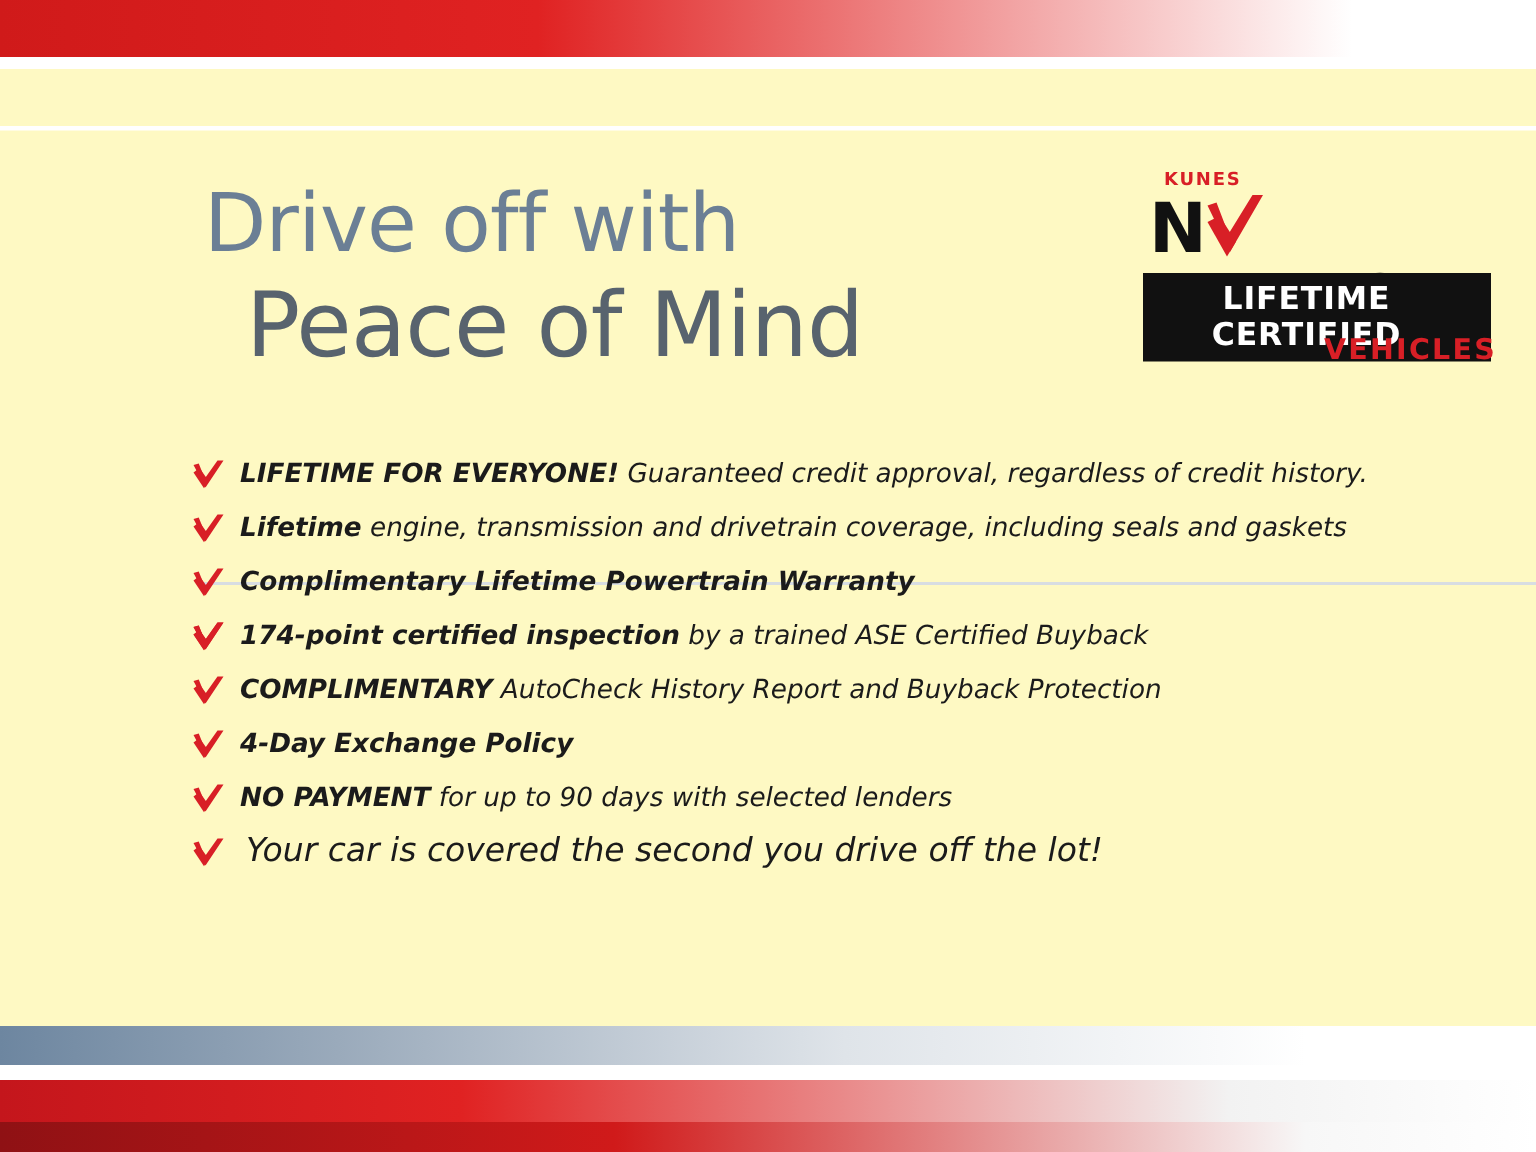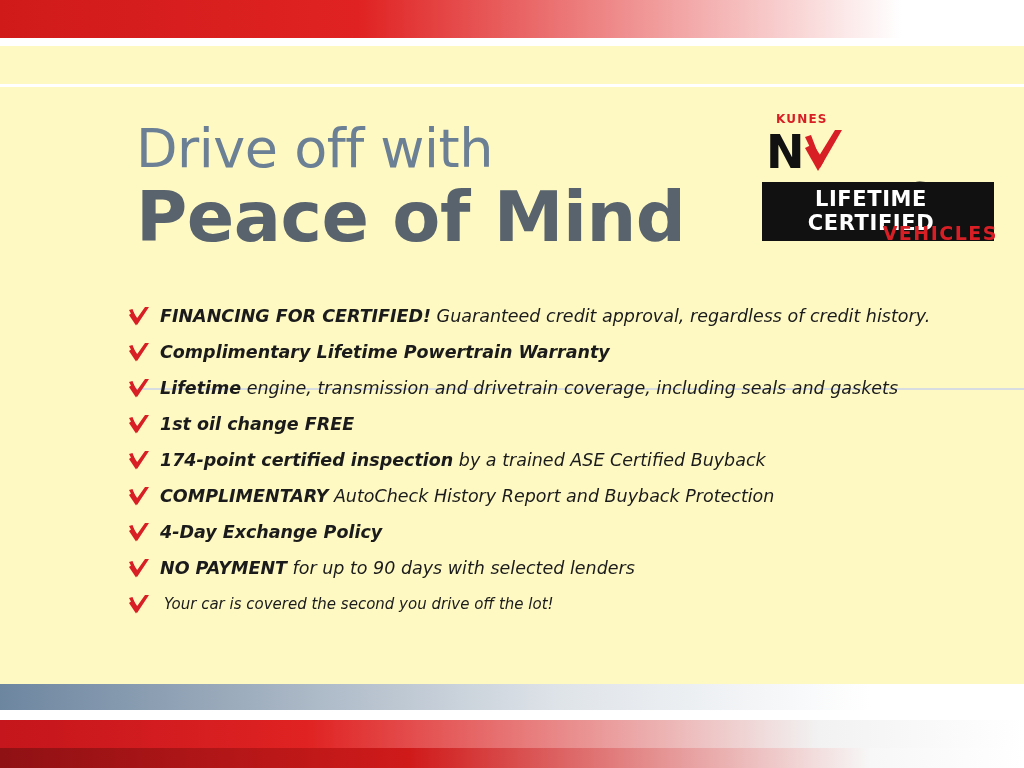--- a/index.html
+++ b/index.html
@@ -98,26 +98,27 @@
   }
   .headline-line1 {
     font-size: 54px;
     line-height: 58px;
     color: #6b7f95;
     font-weight: 400;
     letter-spacing: -0.5px;
     font-family: "DejaVu Sans", sans-serif;
   }
   .headline-line2 {
-    font-size: 70px;
+    font-size: 60px;
     line-height: 66px;
     color: #58636e;
-    font-weight: bold;
+    font-weight: normal;
     letter-spacing: -0.5px;
     margin-top: 6px;
+    margin-left: 28px;
     font-family: "DejaVu Sans", sans-serif;
   }
   .headline-rule {
     position: absolute;
     left: 0;
     top: 268px;
     width: 890px;
     height: 2px;
     background: #d8dde2;
   }
@@ -209,21 +210,21 @@
     height: 20px;
   }
   .bullet b {
     font-weight: bold;
   }
   .bullet .sub {
     display: block;
     margin-top: 4px;
     margin-left: 4px;
     font-weight: normal;
-    font-size: 15px;
+    font-size: 22px;
   }
 </style>
 </head>
 <body>
 
 <div class="page">
 
   <div class="band-top-red"></div>
   <div class="band-top-white"></div>
   <div class="band-top-slate"></div>
@@ -248,33 +249,33 @@
     </div>
     <div class="logo-lifetime">LIFETIME CERTIFIED</div>
     <div class="logo-vehicles">VEHICLES</div>
   </div>
 
   <div class="bullets">
 
   <div class="bullet"><span class="chk"><svg viewBox="0 0 22 20" width="22" height="20" aria-hidden="true">
             <path d="M1 4 L9 19 L21 1 L17 1 L8.5 13 L4.5 3 Z" fill="#d81f26"></path>
             <path d="M1 9 L8 19.5 L11 14.5 L5 6 Z" fill="#d81f26"></path>
-          </svg></span><b>FINANCING FOR CERTIFIED!</b><span> Guaranteed credit approval, regardless of credit history.</span></div>
+          </svg></span><b>LIFETIME FOR EVERYONE!</b><span> Guaranteed credit approval, regardless of credit history.</span></div>
+      <div class="bullet"><span class="chk"><svg viewBox="0 0 22 20" width="22" height="20" aria-hidden="true">
+            <path d="M1 4 L9 19 L21 1 L17 1 L8.5 13 L4.5 3 Z" fill="#d81f26"></path>
+            <path d="M1 9 L8 19.5 L11 14.5 L5 6 Z" fill="#d81f26"></path>
+          </svg></span><b>Lifetime</b><span> engine, transmission and drivetrain coverage, including seals and gaskets</span></div>
       <div class="bullet"><span class="chk"><svg viewBox="0 0 22 20" width="22" height="20" aria-hidden="true">
             <path d="M1 4 L9 19 L21 1 L17 1 L8.5 13 L4.5 3 Z" fill="#d81f26"></path>
             <path d="M1 9 L8 19.5 L11 14.5 L5 6 Z" fill="#d81f26"></path>
           </svg></span><b>Complimentary Lifetime Powertrain Warranty</b></div>
       <div class="bullet"><span class="chk"><svg viewBox="0 0 22 20" width="22" height="20" aria-hidden="true">
             <path d="M1 4 L9 19 L21 1 L17 1 L8.5 13 L4.5 3 Z" fill="#d81f26"></path>
             <path d="M1 9 L8 19.5 L11 14.5 L5 6 Z" fill="#d81f26"></path>
-          </svg></span><b>Lifetime</b><span> engine, transmission and drivetrain coverage, including seals and gaskets</span></div>
-      <div class="bullet"><span class="chk"><svg viewBox="0 0 22 20" width="22" height="20" aria-hidden="true">
-            <path d="M1 4 L9 19 L21 1 L17 1 L8.5 13 L4.5 3 Z" fill="#d81f26"></path>
-            <path d="M1 9 L8 19.5 L11 14.5 L5 6 Z" fill="#d81f26"></path>
-          </svg></span><b>1st oil change FREE</b></div>
+          </svg></span></div>
       <div class="bullet"><span class="chk"><svg viewBox="0 0 22 20" width="22" height="20" aria-hidden="true">
             <path d="M1 4 L9 19 L21 1 L17 1 L8.5 13 L4.5 3 Z" fill="#d81f26"></path>
             <path d="M1 9 L8 19.5 L11 14.5 L5 6 Z" fill="#d81f26"></path>
           </svg></span><b>174-point certified inspection</b><span> by a trained ASE Certified Buyback</span></div>
       <div class="bullet"><span class="chk"><svg viewBox="0 0 22 20" width="22" height="20" aria-hidden="true">
             <path d="M1 4 L9 19 L21 1 L17 1 L8.5 13 L4.5 3 Z" fill="#d81f26"></path>
             <path d="M1 9 L8 19.5 L11 14.5 L5 6 Z" fill="#d81f26"></path>
           </svg></span><b>COMPLIMENTARY</b><span> AutoCheck History Report and Buyback Protection</span></div>
       <div class="bullet"><span class="chk"><svg viewBox="0 0 22 20" width="22" height="20" aria-hidden="true">
             <path d="M1 4 L9 19 L21 1 L17 1 L8.5 13 L4.5 3 Z" fill="#d81f26"></path>

